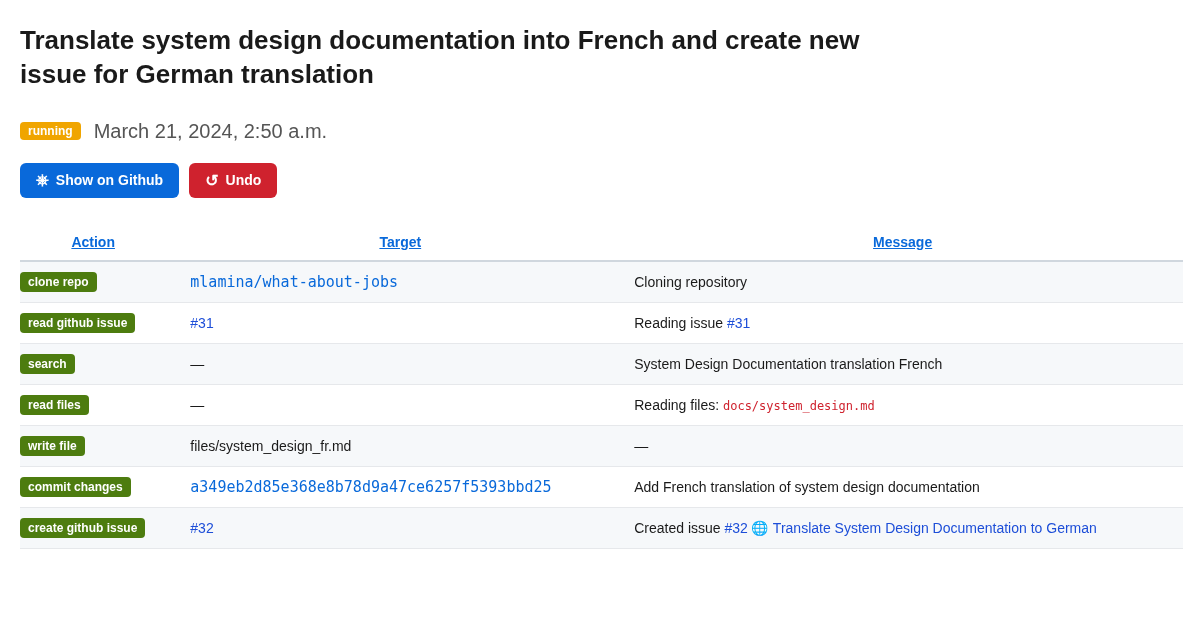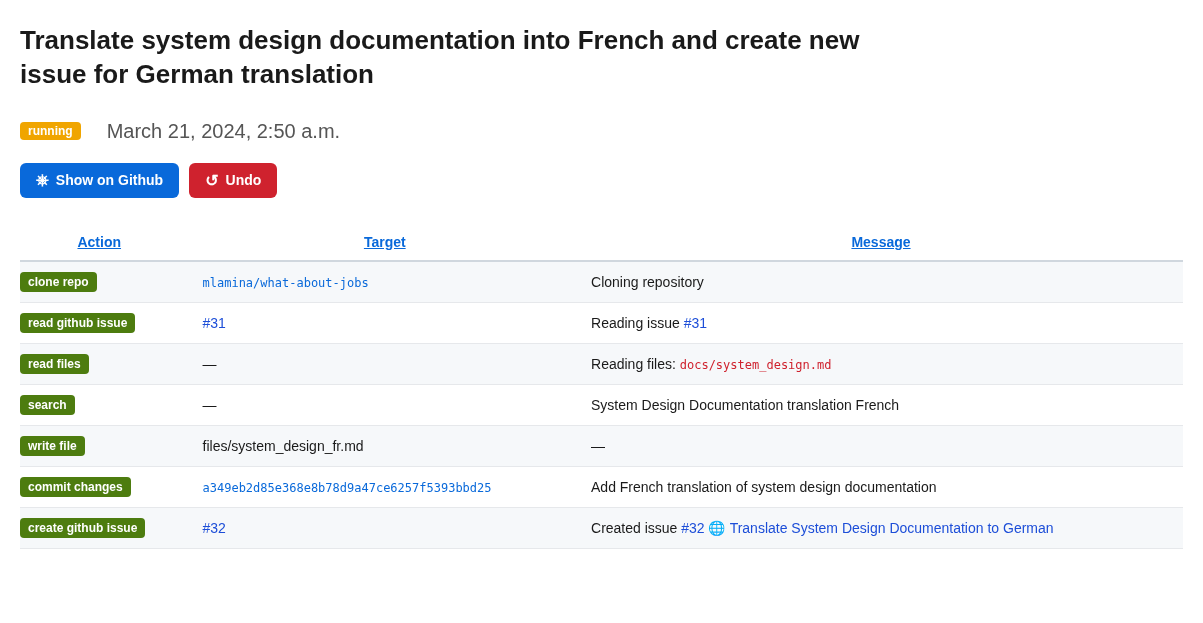--- a/index.html
+++ b/index.html
@@ -13,21 +13,21 @@
     .page-title {
       font-size: 26px;
       font-weight: 700;
       line-height: 1.3;
       margin-bottom: 28px;
       max-width: 900px;
     }
     .status-row {
       display: flex;
       align-items: center;
-      gap: 26px;
+      gap: 13px;
       margin-bottom: 20px;
     }
     .status-badge {
       background: #f0a500;
       color: #fff;
       font-size: 12px;
       font-weight: 600;
       padding: 2px 8px;
       border-radius: 4px;
     }
@@ -111,21 +111,21 @@
     .link-code {
       color: #cf222e;
       font-family: ui-monospace, SFMono-Regular, monospace;
       font-size: 12px;
       text-decoration: none;
     }
     .link-long {
       color: #0969da;
       text-decoration: none;
       font-family: ui-monospace, SFMono-Regular, monospace;
-      font-size: 12px;
+      font-size: 15px;
     }
   </style>
 </head>
 <body>
 
 <h1 class="page-title">Translate system design documentation into French and create new issue for German translation</h1>
 
 <div class="status-row">
   <span class="status-badge">running</span>
   <span class="timestamp">March 21, 2024, 2:50 a.m.</span>
@@ -155,28 +155,28 @@
         <td><span class="action-badge">clone repo</span></td>
         <td><a class="link-long" href="#">mlamina/what-about-jobs</a></td>
         <td><span>Cloning repository</span></td>
       </tr>
       <tr>
         <td><span class="action-badge">read github issue</span></td>
         <td><a class="link" href="#">#31</a></td>
         <td><span>Reading issue </span><a class="link" href="#">#31</a></td>
       </tr>
       <tr>
+        <td><span class="action-badge">search</span></td>
+        <td>—</td>
+        <td><span>System Design Documentation translation French</span></td>
+      </tr>
+      <tr>
         <td><span class="action-badge">read files</span></td>
         <td>—</td>
         <td><span>Reading files: </span><a class="link-code" href="#">docs/system_design.md</a></td>
-      </tr>
-      <tr>
-        <td><span class="action-badge">search</span></td>
-        <td>—</td>
-        <td><span>System Design Documentation translation French</span></td>
       </tr>
       <tr>
         <td><span class="action-badge">write file</span></td>
         <td>files/system_design_fr.md</td>
         <td><span>—</span></td>
       </tr>
       <tr>
         <td><span class="action-badge">commit changes</span></td>
         <td><a class="link-long" href="#">a349eb2d85e368e8b78d9a47ce6257f5393bbd25</a></td>
         <td><span>Add French translation of system design documentation</span></td>

